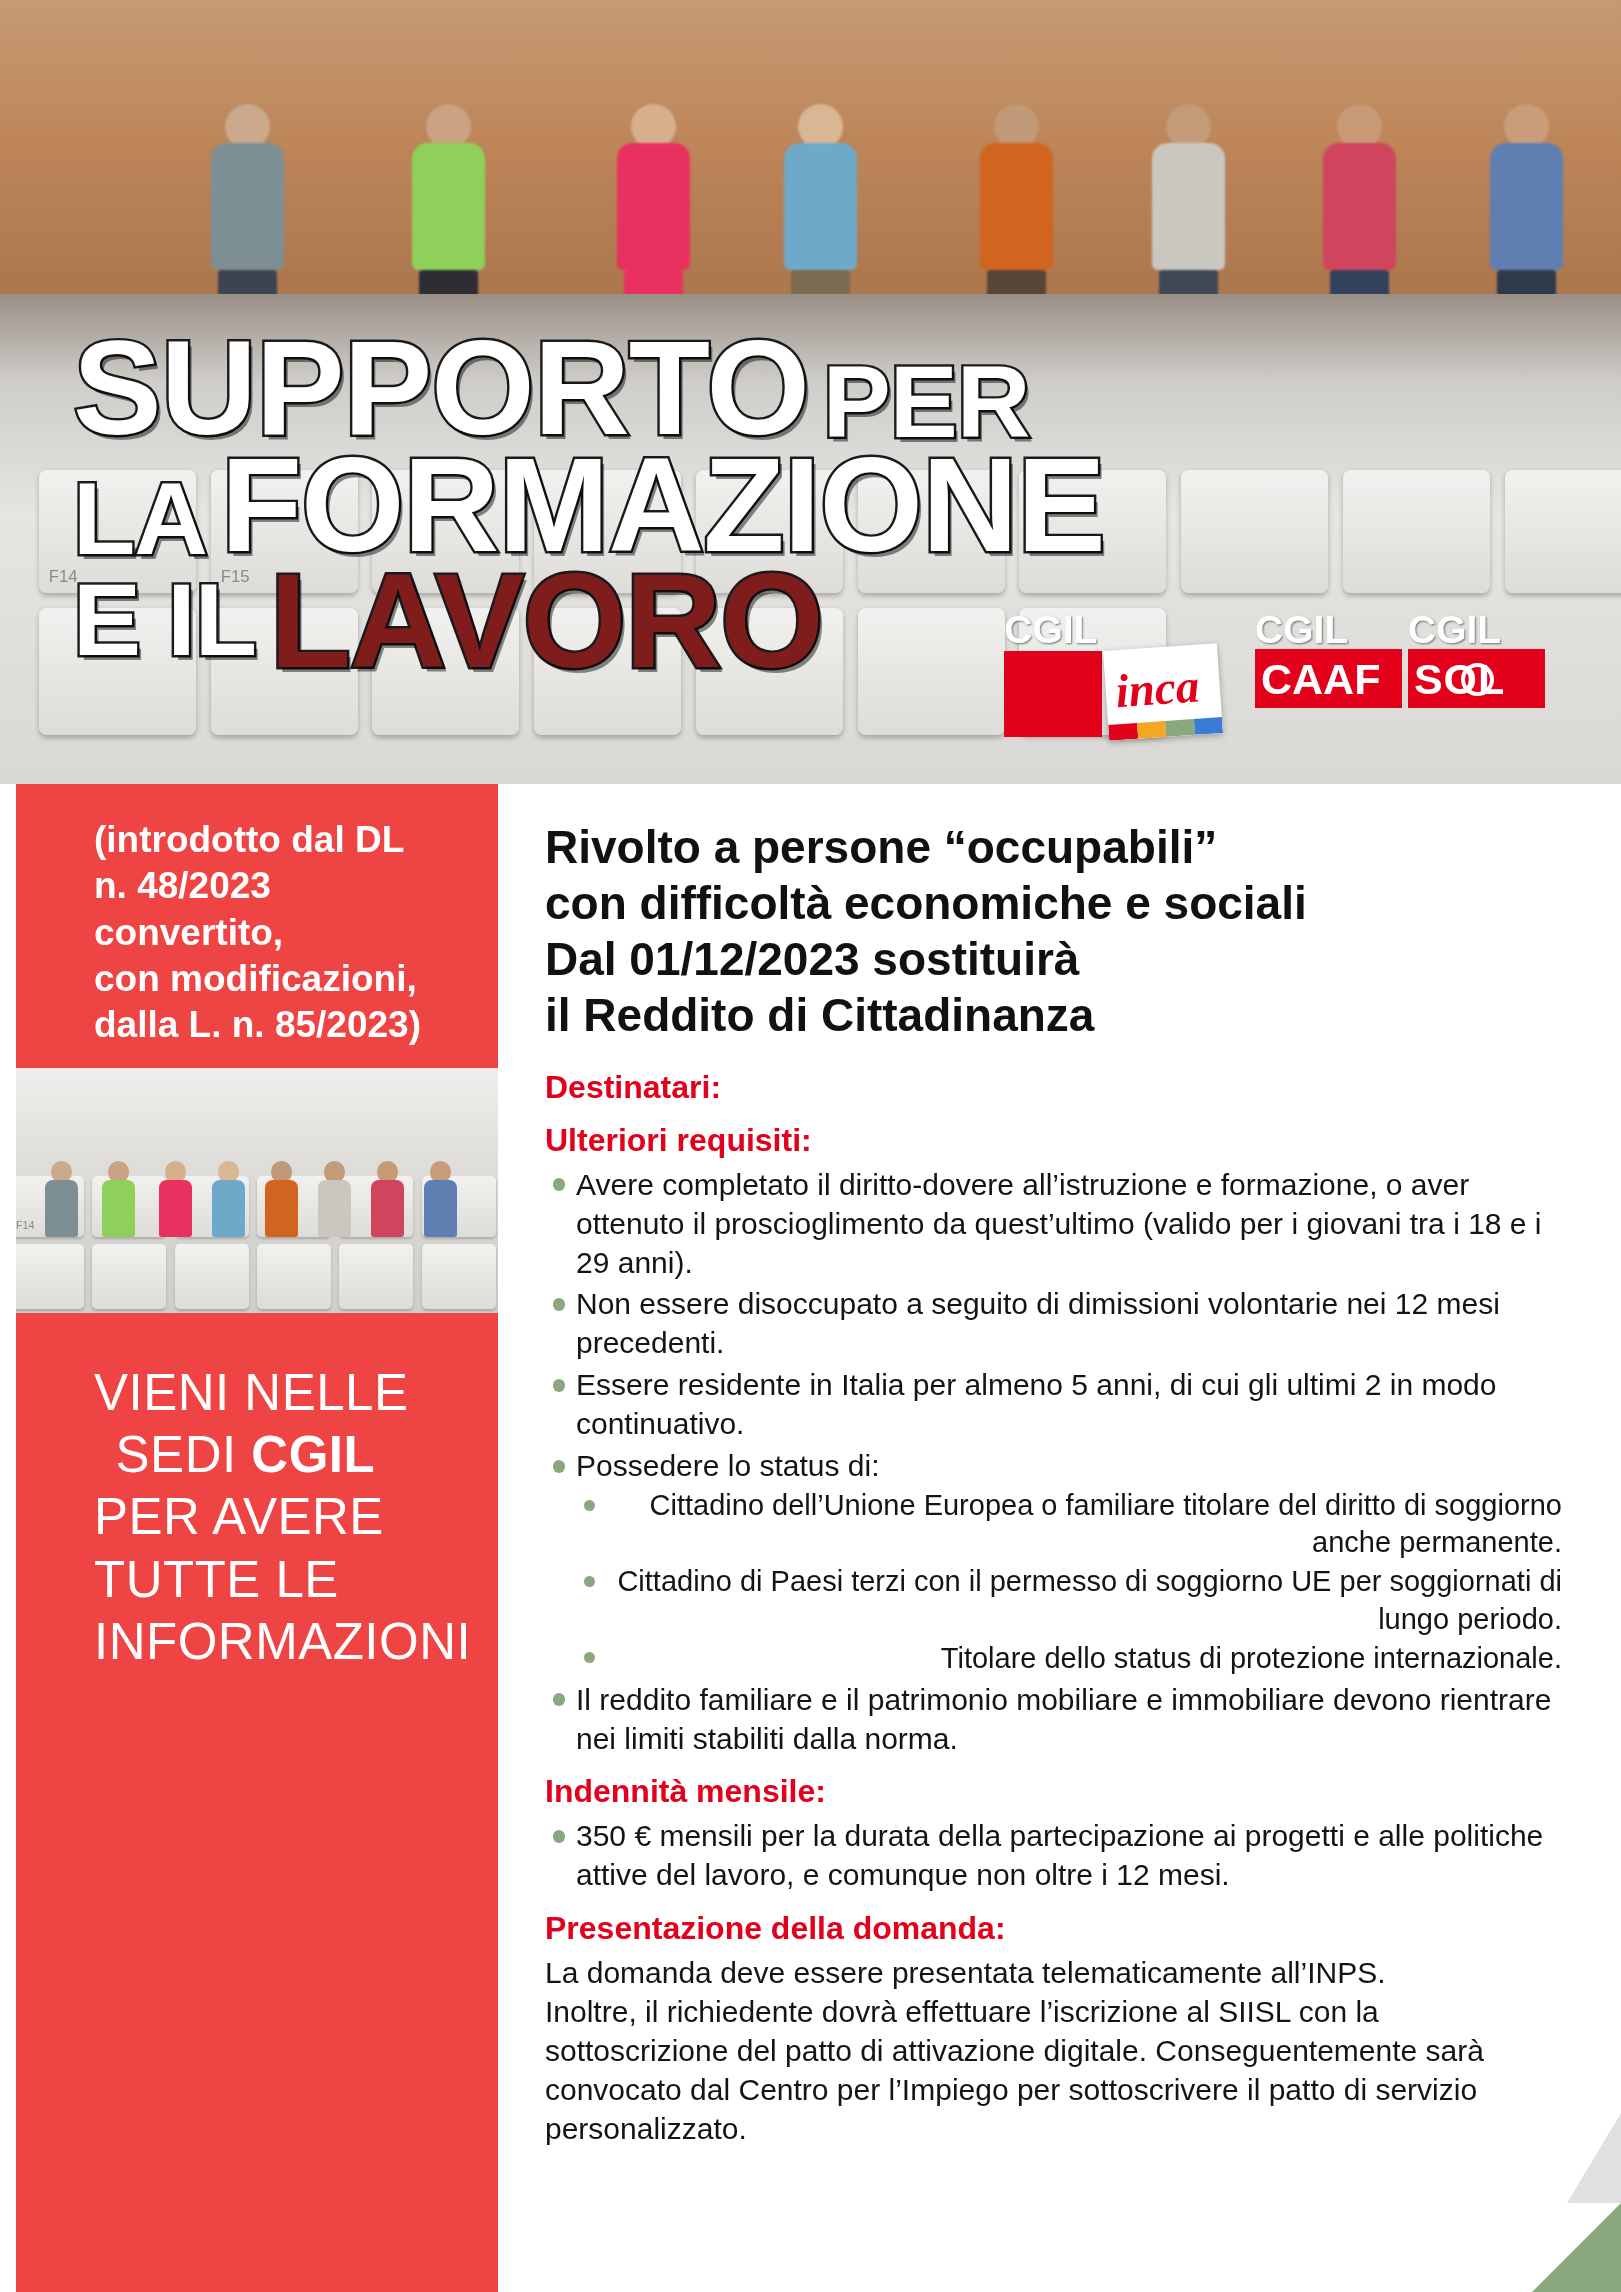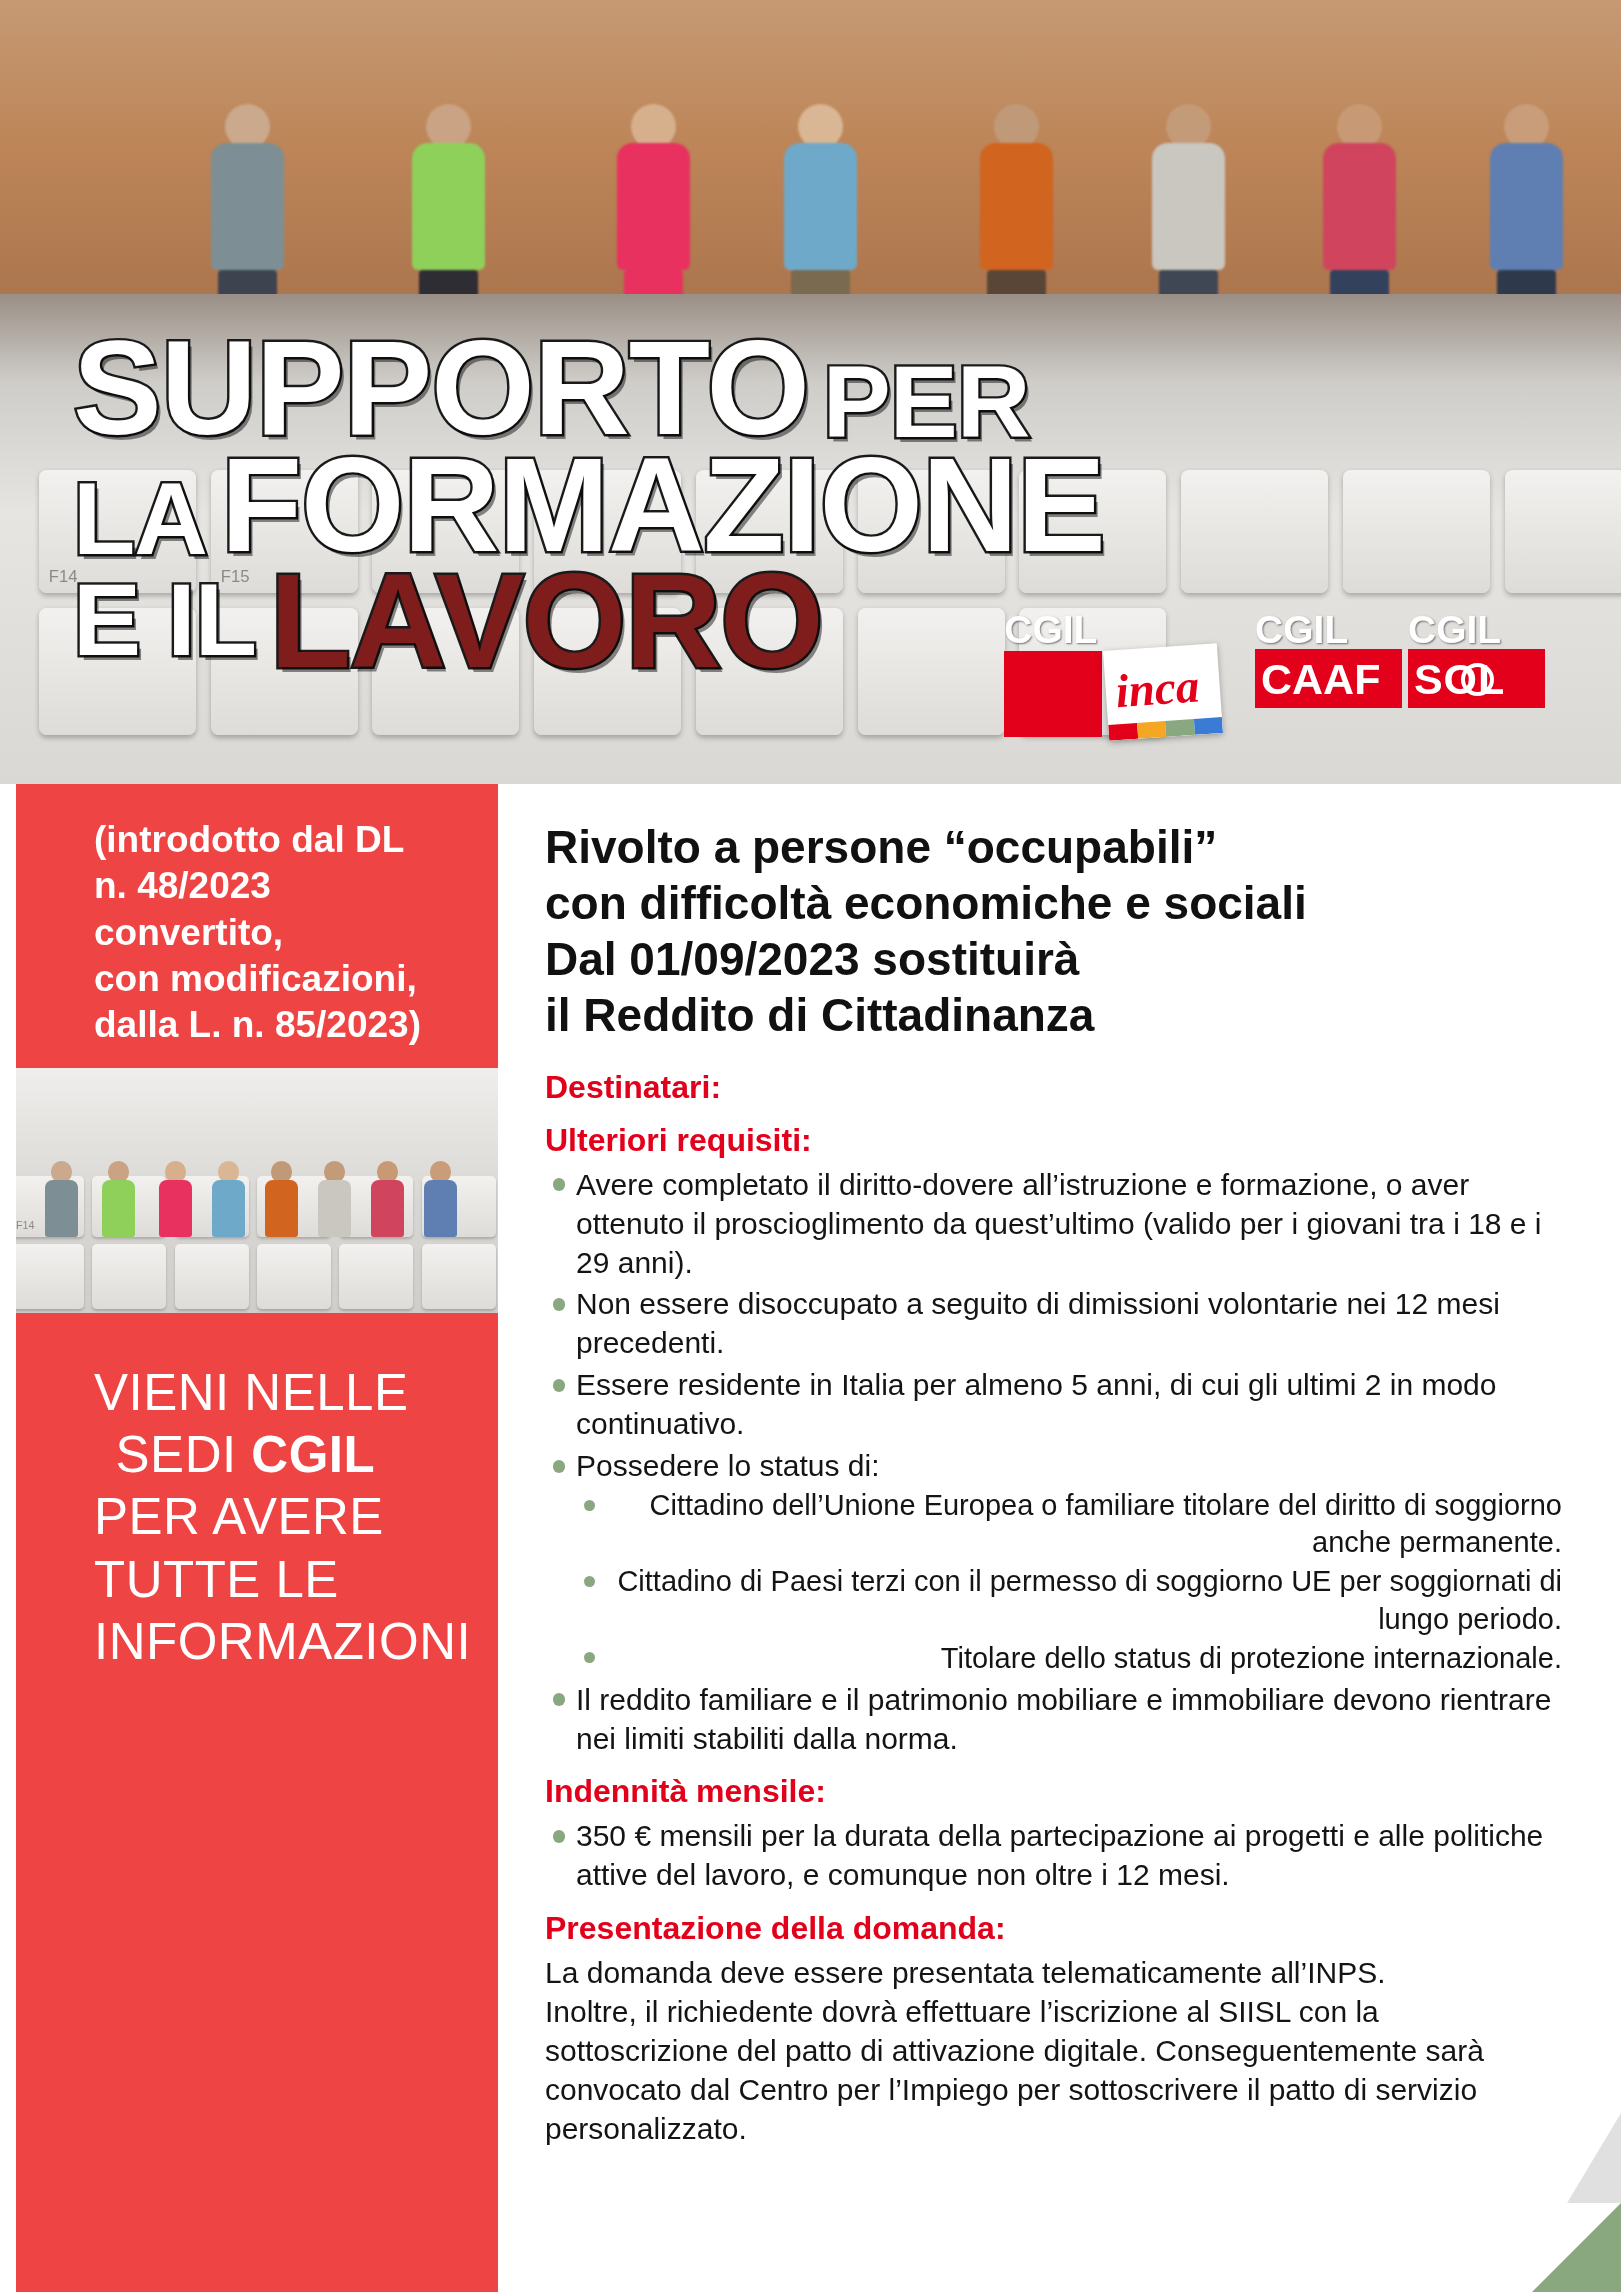--- a/index.html
+++ b/index.html
@@ -518,21 +518,21 @@
       <div class="cta-text">TUTTE LE</div>
       <div class="cta-text">INFORMAZIONI</div>
     </div>
 
   </div>
 
   <div class="right-col">
 
     <h1 class="headline" style="white-space: pre-line;">Rivolto a persone “occupabili”
 con difficoltà economiche e sociali
-Dal 01/09/2023 sostituirà
+Dal 01/12/2023 sostituirà
 il Reddito di Cittadinanza</h1>
 
     <div class="sec-title first">Destinatari:</div>
 
     <div class="sec-title">Ulteriori requisiti:</div>
     <ul class="bullets">
       <li>Avere completato il diritto-dovere all’istruzione e formazione, o aver ottenuto il proscioglimento da quest’ultimo (valido per i giovani tra i 18 e i 29 anni).</li>
       <li>Non essere disoccupato a seguito di dimissioni volontarie nei 12 mesi precedenti.</li>
       <li>Essere residente in Italia per almeno 5 anni, di cui gli ultimi 2 in modo continuativo.</li>
       <li>

